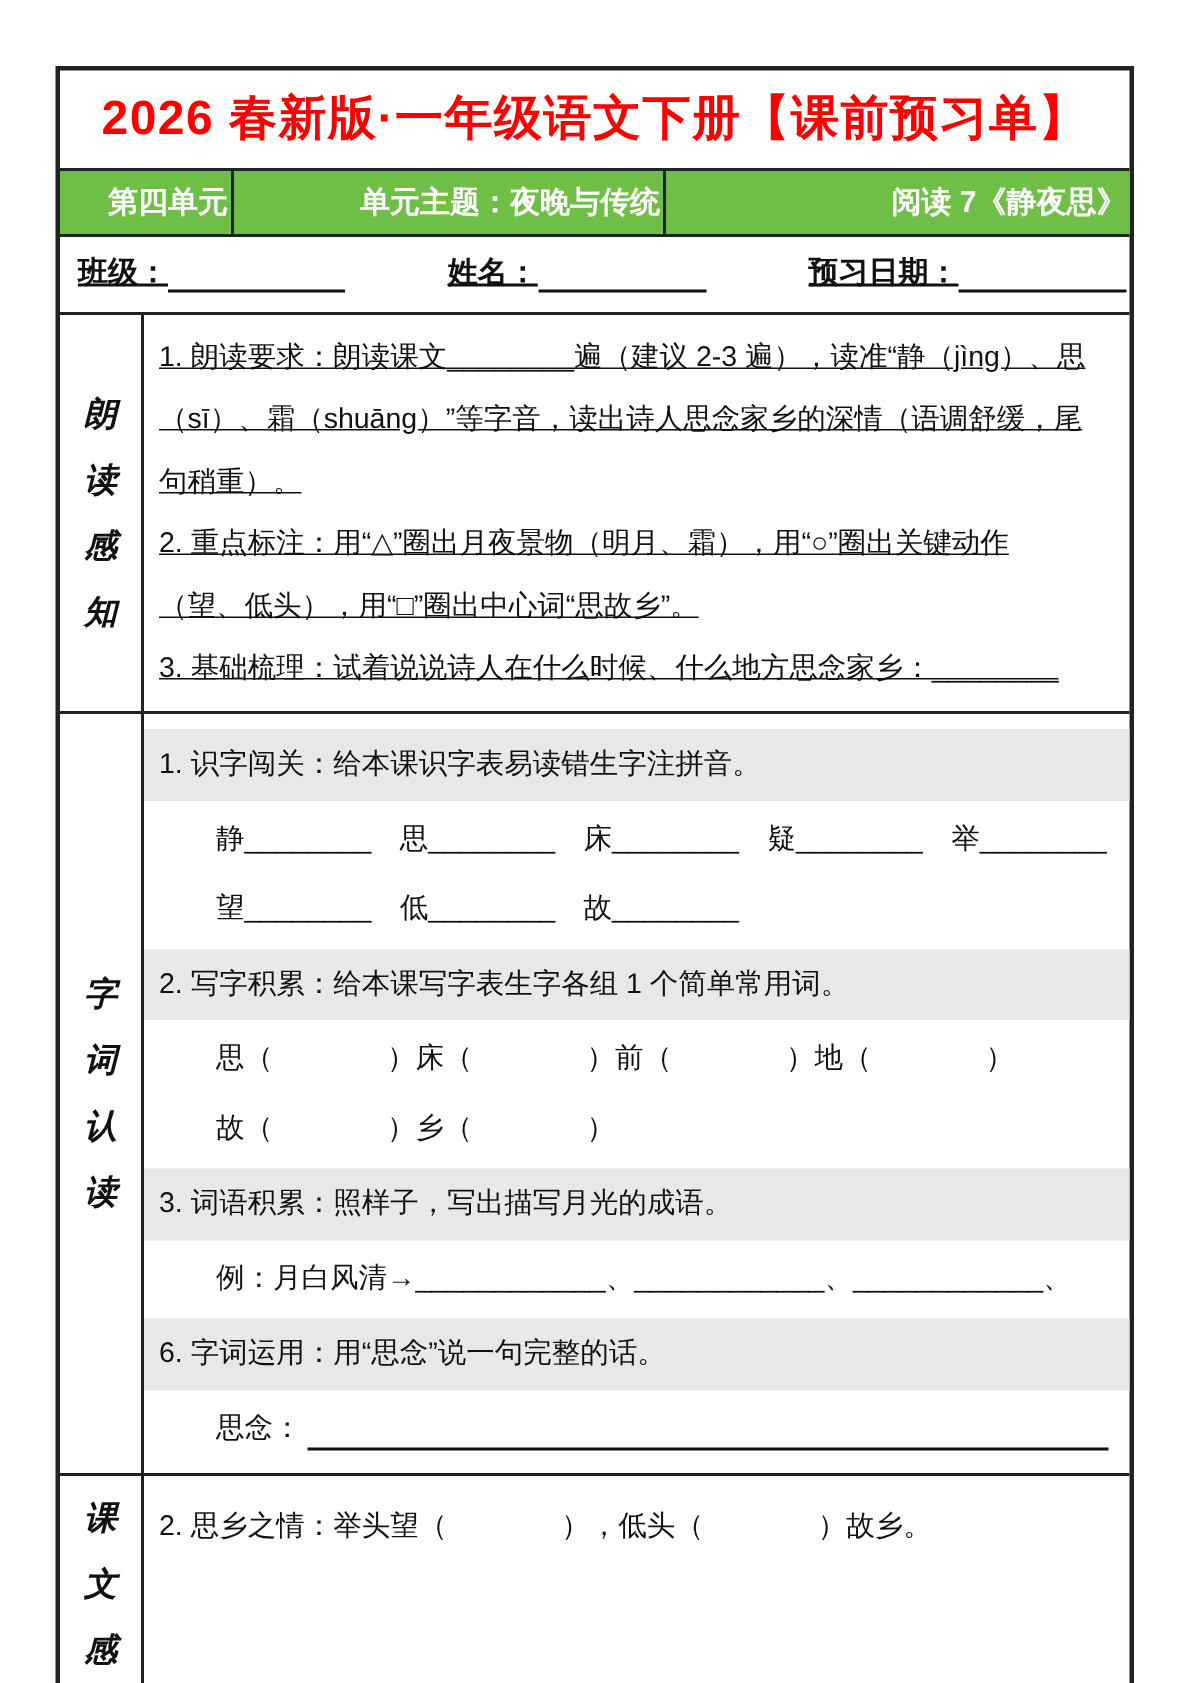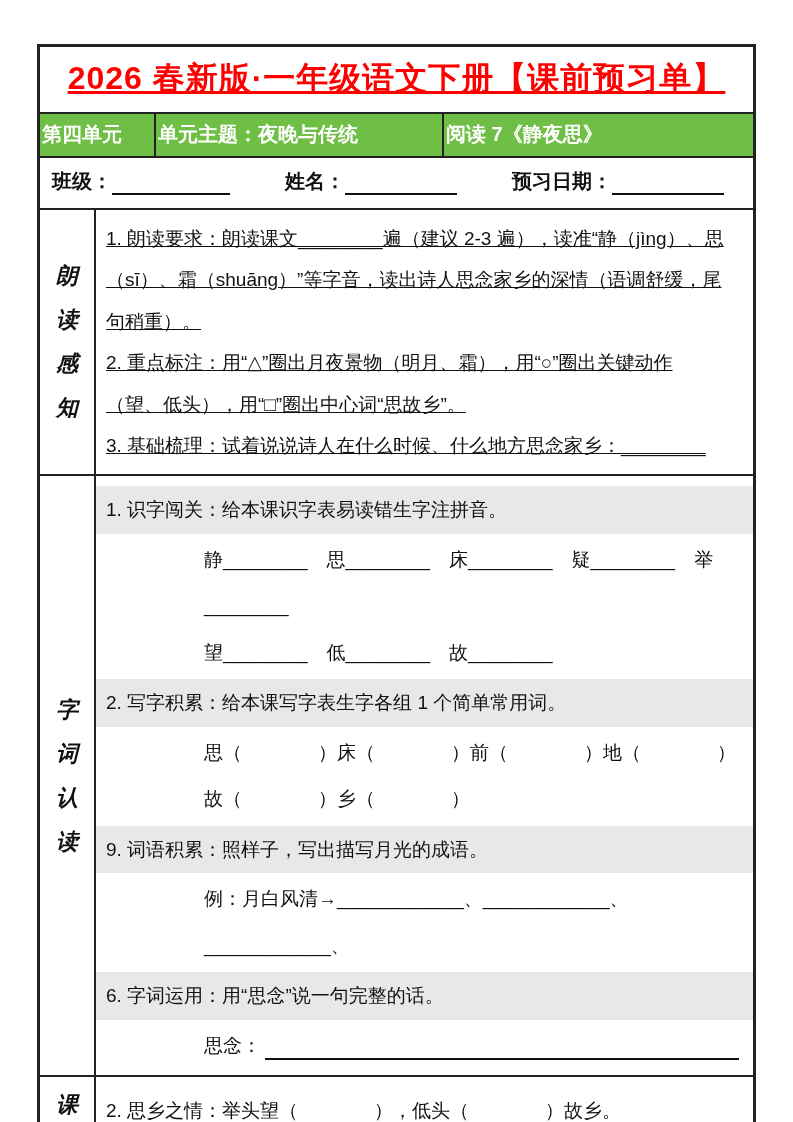--- a/index.html
+++ b/index.html
@@ -15,27 +15,28 @@
   
   .title-row{
     text-align:center;font-size:32px;font-weight:800;letter-spacing:1px;
     padding:10px 0 11px;border-bottom:2px solid #222;white-space:nowrap;
   }
   
   .unit-row{
     display:grid;grid-template-columns:114px 288px 1fr;
     border-bottom:2px solid #222;color:#fff;font-weight:700;font-size:20px;
   }
-  .unit-cell{padding:7px 2px 8px;text-align:left;box-sizing:border-box;}
+  .unit-cell{padding:7px 2px 8px;text-align:right;box-sizing:border-box;}
   .unit-cell + .unit-cell{border-left:2px solid #222;}
   
   .info-row{
     display:flex;justify-content:space-between;align-items:flex-end;
-    padding:10px 29px 13px 12px;font-size:20px;font-weight:700;
+    padding:10px 2px 13px 12px;font-size:20px;font-weight:700;
     border-bottom:2px solid #222;
+    text-decoration:underline;
   }
   .info-item{display:flex;align-items:flex-end;}
   .blank{display:inline-block;border-bottom:2px solid #111;height:20px;}
   .blank.w1{width:118px;} .blank.w2{width:112px;} .blank.w3{width:112px;}
   
   .section{display:grid;grid-template-columns:56px 1fr;}
   .section + .section{border-top:2px solid #222;}
   .label-cell{
     border-right:2px solid #222;display:flex;align-items:center;justify-content:center;
     padding:6px 0;
@@ -45,31 +46,31 @@
     width:1.15em;font-size:22px;font-weight:700;line-height:2.0;
     word-break:break-all;text-align:center;
   }
   .content{box-sizing:border-box;font-size:19px;line-height:2.18;}
   .content.pad{padding:8px 28px 8px 10px;text-decoration:underline;}
   .sec-a{min-height:209px;}
   .sec-b{min-height:367px;}
   .sec-c{min-height:134px;}
   .sec-b .content{padding:7px 0 6px;}
   .hl{background:#e9e8e8;padding:3px 10px;margin:3px 0;}
-  .sub{padding:0 10px 0 68px;line-height:2.45;margin-left:40px;}
+  .sub{padding:0 10px 0 48px;line-height:2.45;}
   .flexline{display:flex;align-items:flex-end;padding-right:12px;}
   .fill{flex:1;border-bottom:2px solid #111;margin:0 2px 9px 4px;height:1px;}
   .sec-c .content{padding:10px 10px 0 10px;line-height:2.55;}
 </style>
 </head>
 <body>
 
 <div class="sheet">
 
-  <div class="title-row" style="color: rgb(254, 0, 0); text-decoration: underline;">2026 春新版·一年级语文下册【课前预习单】</div>
+  <div class="title-row" style="color: rgb(254, 0, 0);">2026 春新版·一年级语文下册【课前预习单】</div>
 
   <div class="unit-row" style="background: rgb(111, 190, 69);">
     <div class="unit-cell">第四单元</div>
     <div class="unit-cell">单元主题：夜晚与传统</div>
     <div class="unit-cell">阅读 7《静夜思》</div>
   </div>
 
   <div class="info-row">
     <div class="info-item">
       <span>班级：</span>
@@ -100,21 +101,21 @@
     <div class="label-cell">
       <div class="vlabel">字词认读</div>
     </div>
     <div class="content">
       <div class="hl" style="background: rgb(233, 232, 232);">1. 识字闯关：给本课识字表易读错生字注拼音。</div>
       <div class="sub">静________　思________　床________　疑________　举________</div>
       <div class="sub">望________　低________　故________</div>
       <div class="hl" style="background: rgb(233, 232, 232);">2. 写字积累：给本课写字表生字各组 1 个简单常用词。</div>
       <div class="sub">思（　　　　）床（　　　　）前（　　　　）地（　　　　）</div>
       <div class="sub">故（　　　　）乡（　　　　）</div>
-      <div class="hl" style="background: rgb(233, 232, 232);">9. 词语积累：照样子，写出描写月光的成语。</div>
+      <div class="hl" style="background: rgb(233, 232, 232);">3. 词语积累：照样子，写出描写月光的成语。</div>
       <div class="sub">例：月白风清→____________、____________、____________、</div>
       <div class="hl" style="background: rgb(233, 232, 232);">6. 字词运用：用“思念”说一句完整的话。</div>
       <div class="sub flexline">
         <span>思念：</span>
         <span class="fill"></span>
       </div>
     </div>
   </div>
 
   <div class="section sec-c">

